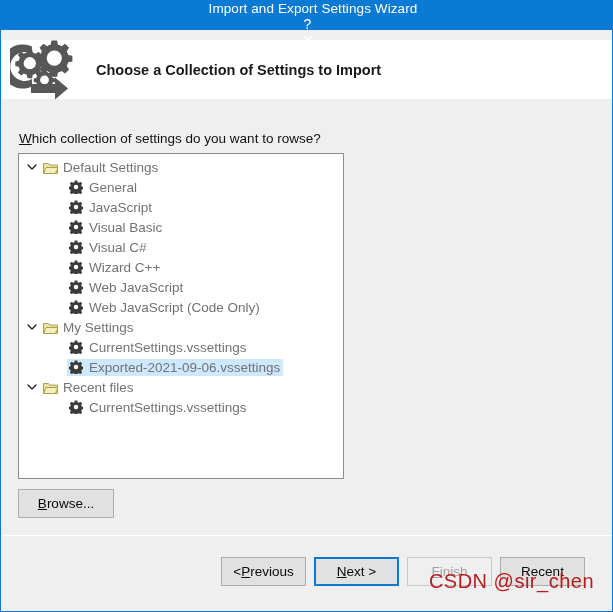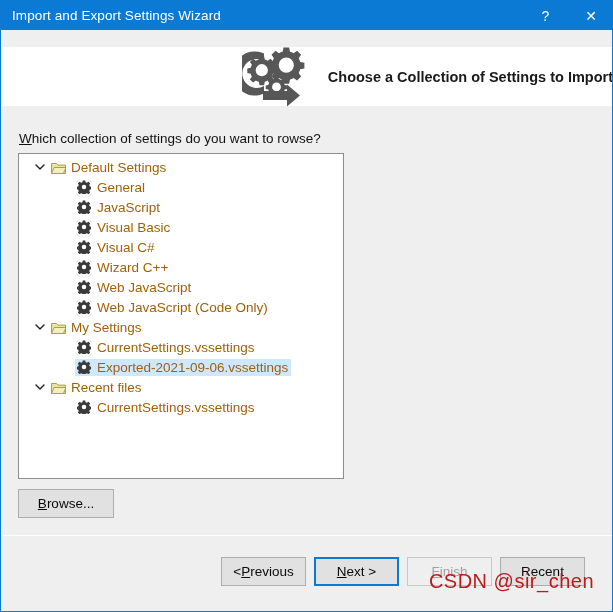--- a/index.html
+++ b/index.html
@@ -22,20 +22,21 @@
 
   
   .titlebar {
     position: absolute;
     left: 0; top: 0;
     width: 613px;
     height: 29px;
     background: #0a7ad4;
     display: flex;
     align-items: center;
+    flex-direction: column;
   }
   .titlebar-title {
     color: #ffffff;
     font-size: 13.5px;
     margin-left: 11px;
     letter-spacing: 0.1px;
     white-space: nowrap;
   }
   .titlebar-spacer { flex: 1; }
   .tb-btn {
@@ -46,27 +47,26 @@
     justify-content: center;
     color: #ffffff;
     font-size: 14px;
     cursor: default;
   }
   .tb-btn.close { width: 46px; }
 
   
   .header {
     position: absolute;
-    left: 1px; top: 46px;
+    left: 1px; top: 39px;
     width: 611px;
     height: 59px;
     background: #ffffff;
     display: flex;
     align-items: center;
-    justify-content: flex-end;
   }
   .header-icon {
     width: 74px;
     height: 74px;
     margin-left: 6px;
     flex: none;
     display: flex;
     align-items: center;
     justify-content: center;
   }
@@ -106,23 +106,22 @@
     background: #ffffff;
     overflow: hidden;
     padding-top: 3px;
   }
   .tree-row {
     height: 20px;
     display: flex;
     align-items: center;
     white-space: nowrap;
     font-size: 13.5px;
-    color: #a16207;
+    color: #737373;
     cursor: default;
-    margin-left: 8px;
   }
   .tree-row .chev {
     width: 18px;
     flex: none;
     display: flex;
     align-items: center;
     justify-content: center;
     margin-left: 4px;
   }
   .tree-row.child .chev { visibility: hidden; }

